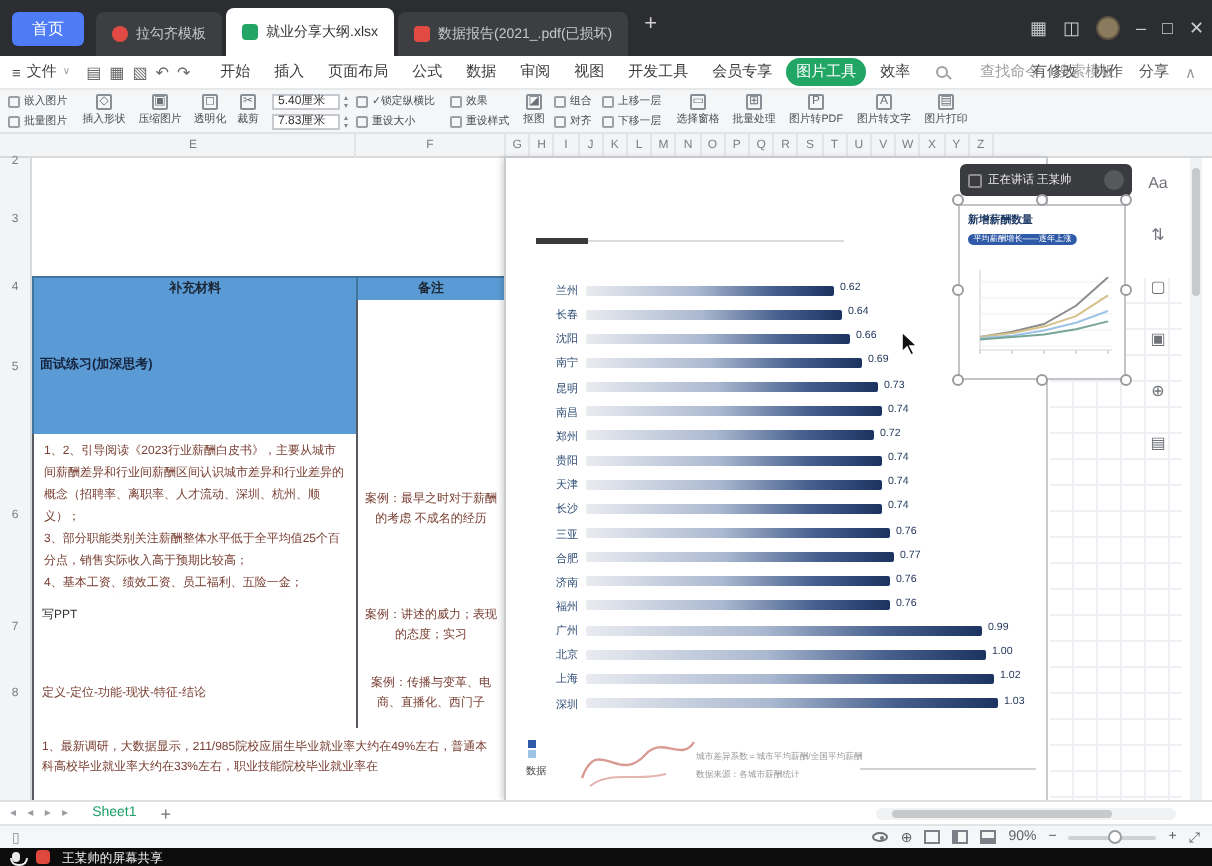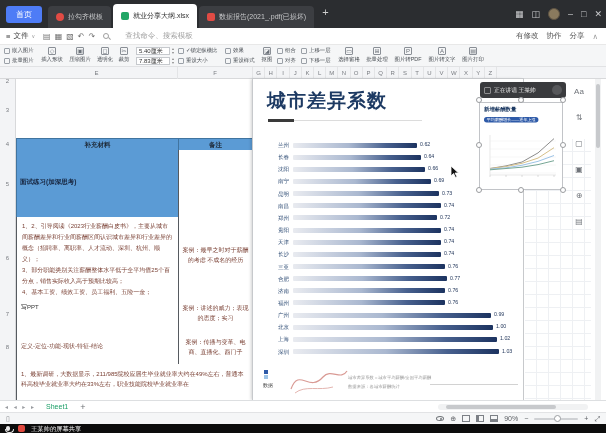--- a/index.html
+++ b/index.html
@@ -168,20 +168,33 @@
       <span>文件</span>
       <span style="font-size:5px;color:#999">∨</span>
     </div>
     <div class="qicons">
       <span>▤</span>
       <span>▦</span>
       <span>▧</span>
       <span>↶</span>
       <span>↷</span>
     </div>
+    <div class="menu-items" id="menuItems">
+        <div class="menu-item">开始</div>
+        <div class="menu-item">插入</div>
+        <div class="menu-item">页面布局</div>
+        <div class="menu-item">公式</div>
+        <div class="menu-item">数据</div>
+        <div class="menu-item">审阅</div>
+        <div class="menu-item">视图</div>
+        <div class="menu-item">开发工具</div>
+        <div class="menu-item">会员专享</div>
+        <div class="menu-item active">图片工具</div>
+        <div class="menu-item">效率</div>
+      </div>
     <div class="menu-search">
       <span class="mag"></span>
       <span>查找命令、搜索模板</span>
     </div>
     <div class="menu-right" id="menuRight">
         <span>有修改</span>
         <span>协作</span>
         <span>分享</span>
         <span style="color: rgb(153, 153, 153);">∧</span>
       </div>
@@ -360,21 +373,20 @@
     <div class="cell noborder-top" style="left:178px;top:250px;width:75px;height:36px;">
       <div class="notetext" style="padding-top:8px">案例：传播与变革、电商、直播化、西门子</div>
     </div>
     <div class="cell noborder-top" style="left:16px;top:285px;width:237px;height:36px;border-bottom:none;">
       <div class="r9text">1、最新调研，大数据显示，211/985院校应届生毕业就业率大约在49%左右，普通本科高校毕业就业率大约在33%左右，职业技能院校毕业就业率在</div>
     </div>
 
     <div class="faintgrid"></div>
 
     <div class="page">
-      <div class="chart-title">城市差异系数</div>
       <div class="title-rule-dark"></div>
       <div class="title-rule-light"></div>
       <div id="bars">
           <div class="bar-row" style="top: 60px;">
             <div class="bar-label">兰州</div>
             <div class="bar" style="width: 124px;"></div>
             <div class="bar-val" style="left: 167px;">0.62</div>
           </div>
           <div class="bar-row" style="top: 72.15px;">
             <div class="bar-label">长春</div>

